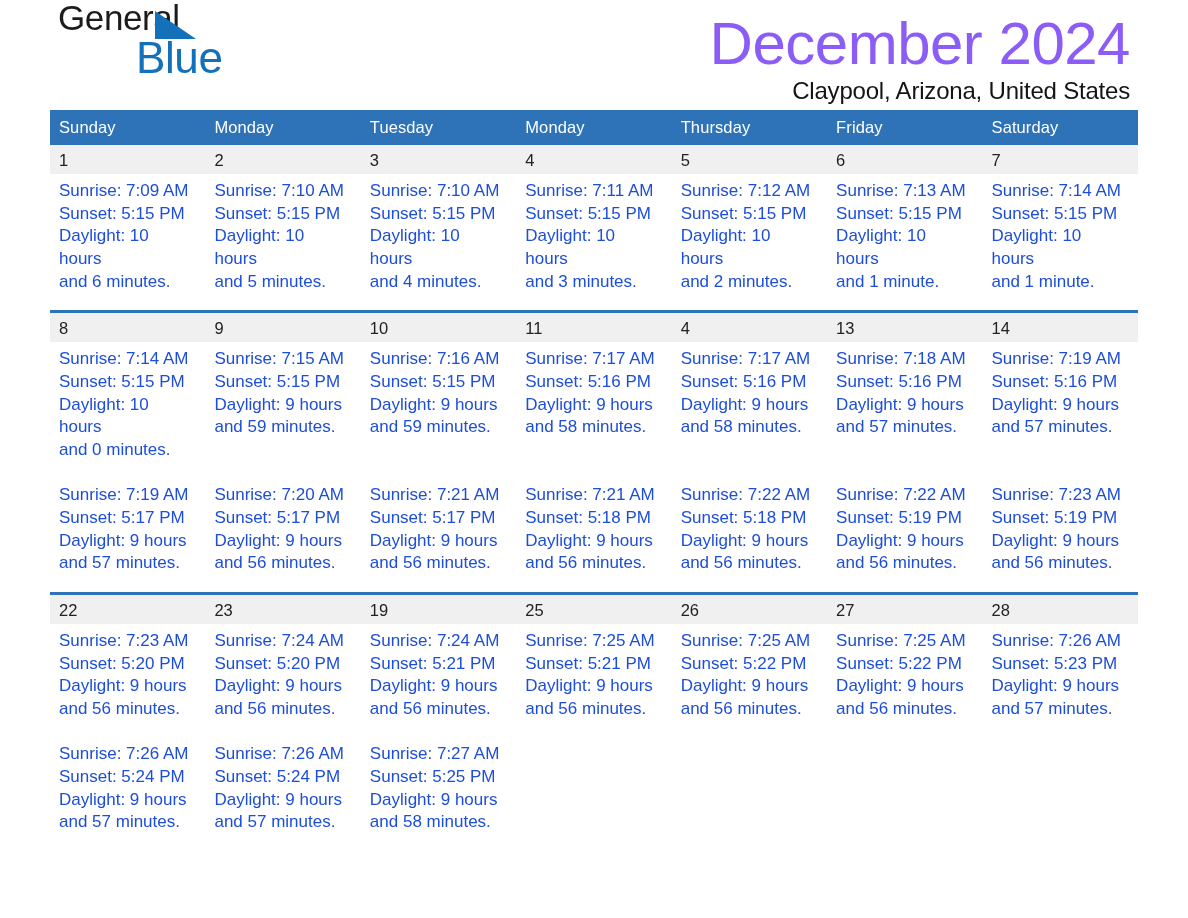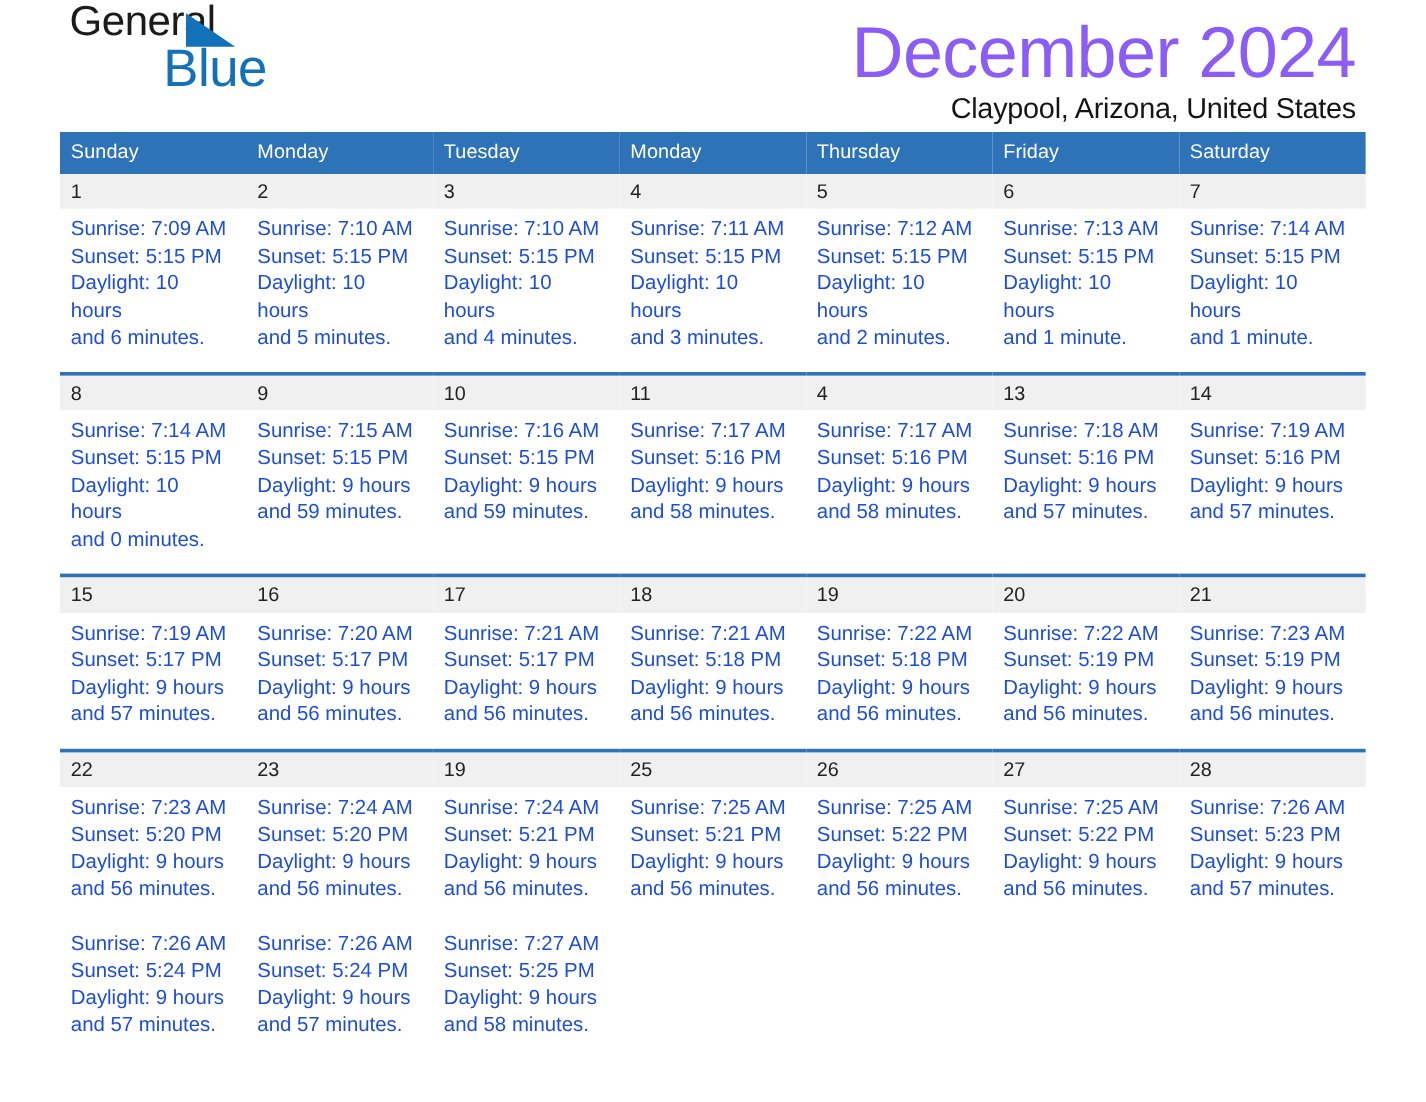--- a/index.html
+++ b/index.html
@@ -266,29 +266,20 @@
           <div class="line">and 57 minutes.</div>
         </td>
         <td>
           <div class="line">Sunrise: 7:19 AM</div>
           <div class="line">Sunset: 5:16 PM</div>
           <div class="line">Daylight: 9 hours</div>
           <div class="line">and 57 minutes.</div>
         </td>
       </tr>
 
-      <tr class="daynum-row">
-        <td>15</td>
-        <td>16</td>
-        <td>17</td>
-        <td>18</td>
-        <td>19</td>
-        <td>20</td>
-        <td>21</td>
-      </tr>
       <tr class="info-row">
         <td>
           <div class="line">Sunrise: 7:19 AM</div>
           <div class="line">Sunset: 5:17 PM</div>
           <div class="line">Daylight: 9 hours</div>
           <div class="line">and 57 minutes.</div>
         </td>
         <td>
           <div class="line">Sunrise: 7:20 AM</div>
           <div class="line">Sunset: 5:17 PM</div>

